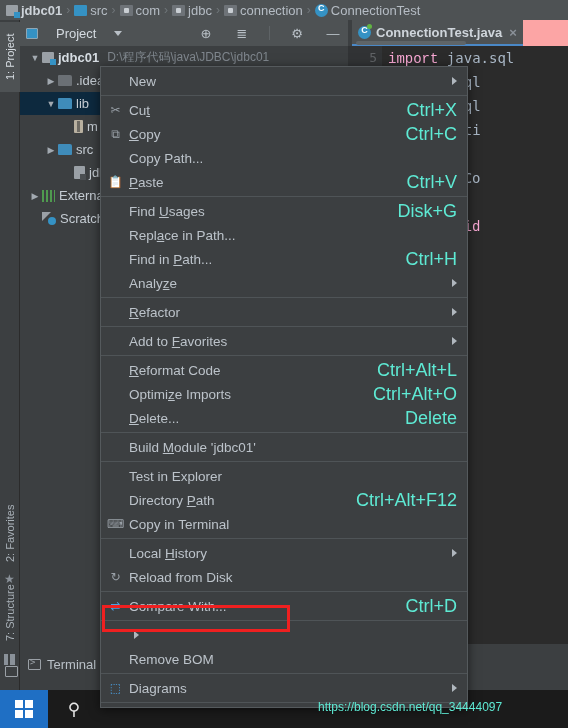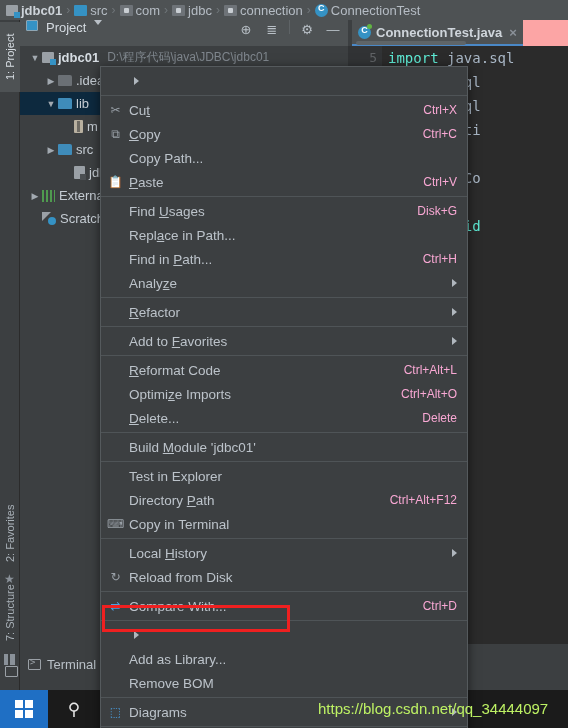--- a/index.html
+++ b/index.html
@@ -42,22 +42,22 @@
     white-space:nowrap;
   }
   .vtab.project{top:2px;height:70px;background:#4e5254;color:#d5dbe1;}
   .vtab.fav{top:480px;height:66px;}
   .vtab.struct{top:556px;height:74px;}
   .star{color:#8a9199;font-size:12px;}
 
   
   .toolhdr{
     position:absolute;left:20px;top:20px;width:328px;height:26px;
-    background:#4e5254;display:flex;align-items:flex-start;padding:0 6px;
-    color:#d5dbe1;font-size:13px;gap:8px;
+    background:#4e5254;display:flex;align-items:center;padding:0 6px;
+    color:#d5dbe1;font-size:13px;gap:18px;
   }
   .toolhdr .title{font-size:13px;}
   .tri-down{width:0;height:0;border-left:4px solid transparent;border-right:4px solid transparent;border-top:5px solid #b9c0c7;}
   .hdr-spacer{flex:1;}
   .hdr-btn{width:18px;height:18px;display:flex;align-items:center;justify-content:center;color:#b9c0c7;font-size:13px;}
   .hdr-sep{width:1px;height:14px;background:#5e6366;}
   .proj-sq{width:12px;height:11px;border:1.5px solid #8fa6b4;background:#3592c4;border-radius:1px;}
 
   .treebox{
     position:absolute;left:20px;top:46px;width:328px;height:598px;
@@ -98,21 +98,21 @@
 
   .editor{
     position:absolute;left:348px;top:46px;width:220px;height:598px;
     background:#2b2b2b;font-family:"DejaVu Sans Mono","Liberation Mono",monospace;
     font-size:14px;overflow:hidden;
   }
   .gutter{position:absolute;left:0;top:0;width:34px;height:598px;background:#313335;color:#606366;font-size:13px;text-align:right;padding-right:5px;}
   .gutter div{height:24px;line-height:24px;}
   .code{position:absolute;left:40px;top:0;width:200px;}
   .cline{height:24px;line-height:24px;white-space:pre;color:#a9b7c6;}
-  .kw{color:#5eead4;}
+  .kw{color:#f9a8d4;font-family:Liberation Mono, monospace;}
   .ann{color:#bbb529;}
 
   
   .bottomstrip{
     position:absolute;left:20px;top:644px;width:328px;height:40px;background:#3c3f41;
     display:flex;align-items:center;padding-left:8px;gap:6px;color:#b9c0c7;font-size:13px;
   }
   .term-ic{width:13px;height:11px;border:1px solid #9aa0a6;border-radius:1px;position:relative;}
   .term-ic:after{content:">";position:absolute;left:1px;top:-3px;font-size:9px;color:#9aa0a6;font-family:"DejaVu Sans Mono",monospace;}
   .winbtn{position:absolute;left:0;top:660px;width:22px;height:22px;display:flex;align-items:center;justify-content:center;}
@@ -131,33 +131,33 @@
     background:#3c3f41;border:1px solid #555a5d;
     box-shadow:0 2px 10px rgba(0,0,0,.55);
     padding:2px 0;
   }
   .mi{
     height:24px;display:flex;align-items:center;
     padding:0 10px 0 6px;color:#bcc3ca;font-size:13.5px;white-space:nowrap;
   }
   .mi .micon{width:17px;flex:0 0 17px;display:flex;align-items:center;justify-content:center;}
   .mi .mlabel{flex:1;padding-left:5px;}
-  .mi .mkey{color:#f9a8d4;font-size:12px;padding-left:16px;}
+  .mi .mkey{color:#5eead4;font-size:18px;padding-left:16px;}
   .mi .marrow{width:0;height:0;border-top:4px solid transparent;border-bottom:4px solid transparent;border-left:5px solid #b0b7be;margin-left:10px;}
   .msep{height:1px;background:#4f5457;margin:2px 0;}
   .u{text-decoration:underline;}
 
   .mic{font-size:12px;color:#9aa1a8;line-height:1;}
   .mic-blue{color:#4a9fe0;}
   .redbox{
     position:absolute;left:102px;top:605px;width:188px;height:27px;
     border:3px solid #ef2020;pointer-events:none;
   }
   .watermark{
-    position:absolute;left:318px;top:700px;color:#bef264;font-size:15px;
+    position:absolute;left:318px;top:700px;color:#5eead4;font-size:12px;
     font-family:"Liberation Sans",sans-serif;white-space:nowrap;
   }
   .scroll-h{position:absolute;left:356px;top:41px;width:110px;height:4px;background:#5f6568;border-radius:2px;}
 </style>
 </head>
 <body>
 
 <div id="root">
 
   <div class="breadcrumb" id="breadcrumb">
@@ -322,20 +322,21 @@
           <i></i>
           <i></i>
         </span>
     </div>
     <div class="tb-search">⚲</div>
   </div>
 
   <div class="ctxmenu" id="ctxmenu">
       <div class="mi">
         <span class="micon"></span>
+        <span class="mlabel">New</span>
         <span class="marrow"></span>
       </div>
       <div class="msep"></div>
       <div class="mi">
         <span class="micon">
           <span class="mic">✂</span>
         </span>
         <span class="mlabel">Cu<span class="u">t</span></span>
         <span class="mkey">Ctrl+X</span>
       </div>
@@ -446,24 +447,20 @@
         <span class="mlabel">Compare With...</span>
         <span class="mkey">Ctrl+D</span>
       </div>
       <div class="msep"></div>
       <div class="mi">
         <span class="micon"></span>
         <span class="marrow"></span>
       </div>
       <div class="mi">
         <span class="micon"></span>
-        <span class="mlabel">Add as Library...</span>
-      </div>
-      <div class="mi">
-        <span class="micon"></span>
         <span class="mlabel">Remove BOM</span>
       </div>
       <div class="msep"></div>
       <div class="mi">
         <span class="micon">
           <span class="mic mic-blue">⬚</span>
         </span>
         <span class="mlabel">Diagrams</span>
         <span class="marrow"></span>
       </div>

